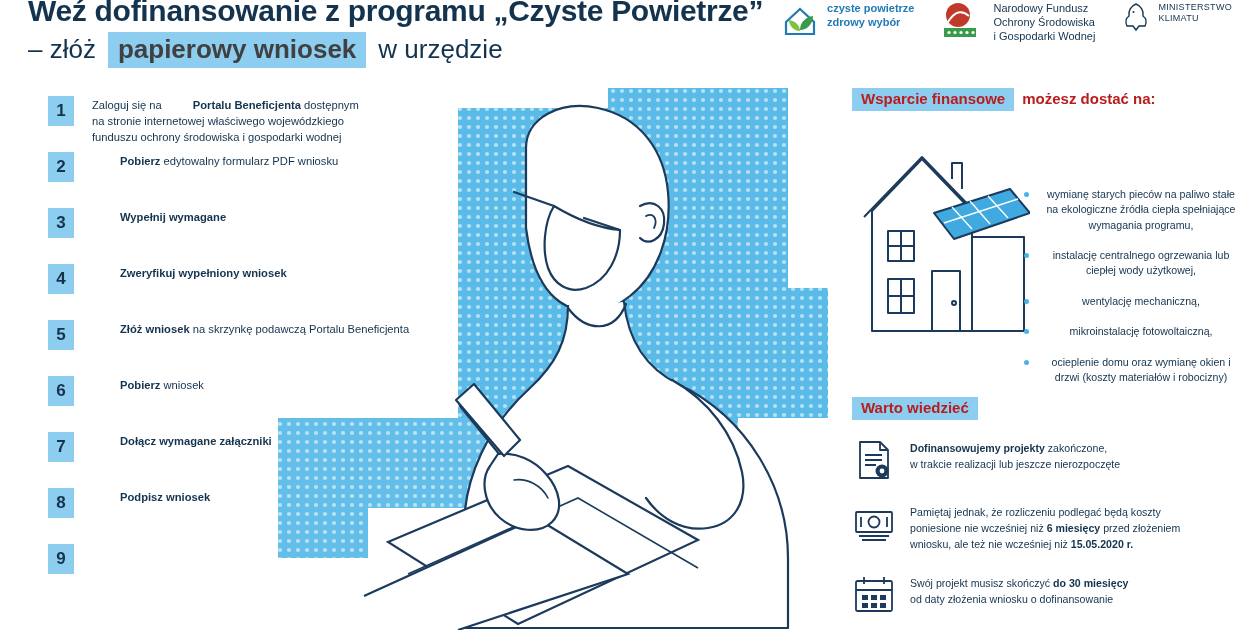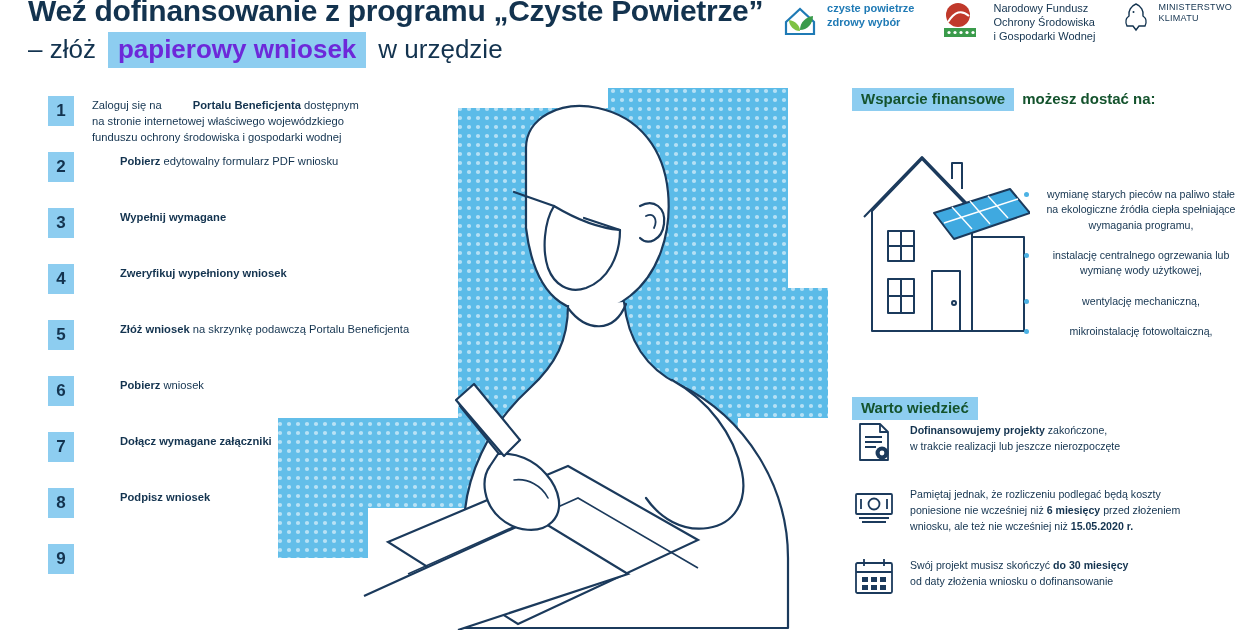--- a/index.html
+++ b/index.html
@@ -42,21 +42,21 @@
     top: 32px;
     font-size: 26px;
     color: #13334f;
     white-space: nowrap;
     display: flex;
     align-items: baseline;
     gap: 12px;
   }
   .hl-box {
     background: #8dcdf0;
-    color: #6d28d9;
+    color: #404040;
     font-weight: bold;
     padding: 4px 10px 6px 10px;
     display: inline-block;
     line-height: 1;
   }
 
   
   .logos {
     position: absolute;
     right: 18px;
@@ -142,21 +142,21 @@
     position: absolute;
     left: 852px;
     top: 88px;
     width: 392px;
   }
   .sec-head {
     display: flex;
     align-items: baseline;
     gap: 8px;
     font-size: 15px;
-    color: #14532d;
+    color: #b91c1c;
   }
   .sec-head .tag {
     background: #8dcdf0;
     font-weight: bold;
     padding: 3px 9px 5px 9px;
     line-height: 1;
     display: inline-block;
   }
   .sec-head .after {
     font-weight: bold;
@@ -192,20 +192,21 @@
     position: absolute;
     left: 0;
     top: 5px;
     width: 5px;
     height: 5px;
     border-radius: 50%;
     background: #4cb2e4;
   }
 
   .know-body {
+    margin-top: 18px;
   }
   .know-item {
     display: flex;
     align-items: flex-start;
     gap: 14px;
     margin-bottom: 20px;
   }
   .know-ico {
     flex: none;
     width: 44px;
@@ -423,23 +424,24 @@
             <path d="M110 62 L130 85"></path>
             <path d="M128 57 L148 79"></path>
             <path d="M84 84 L158 60"></path>
           </g>
         </g>
       </svg>
     </div>
 
     <div class="bullets">
       <div class="bullet">wymianę starych pieców na paliwo stałe na ekologiczne źródła ciepła spełniające wymagania programu,</div>
-      <div class="bullet">instalację centralnego ogrzewania lub wymianę wody użytkowej,</div>
+      <div class="bullet">instalację centralnego ogrzewania lub ciepłej wody użytkowej,</div>
       <div class="bullet">wentylację mechaniczną,</div>
       <div class="bullet">mikroinstalację fotowoltaiczną,</div>
+      <div class="bullet">ocieplenie domu oraz wymianę okien i drzwi (koszty materiałów i robocizny)</div>
     </div>
   </div>
 
   <div class="sec-head">
     <span class="tag">Warto wiedzieć</span>
   </div>
 
   <div class="know-body">
 
     <div class="know-item">

